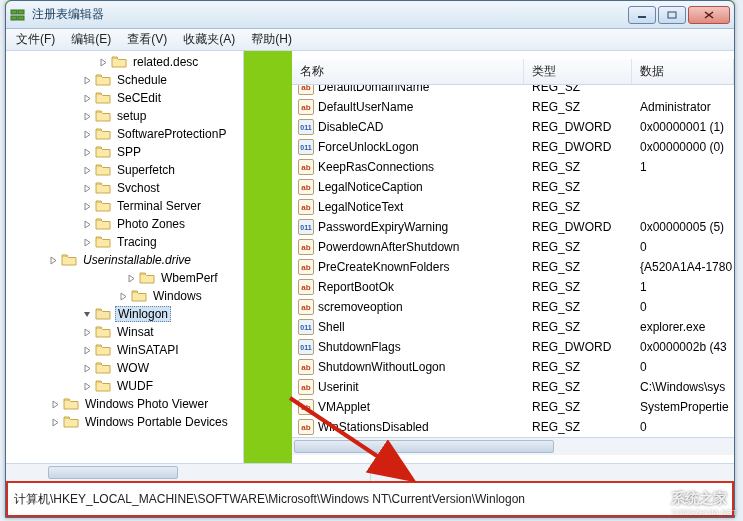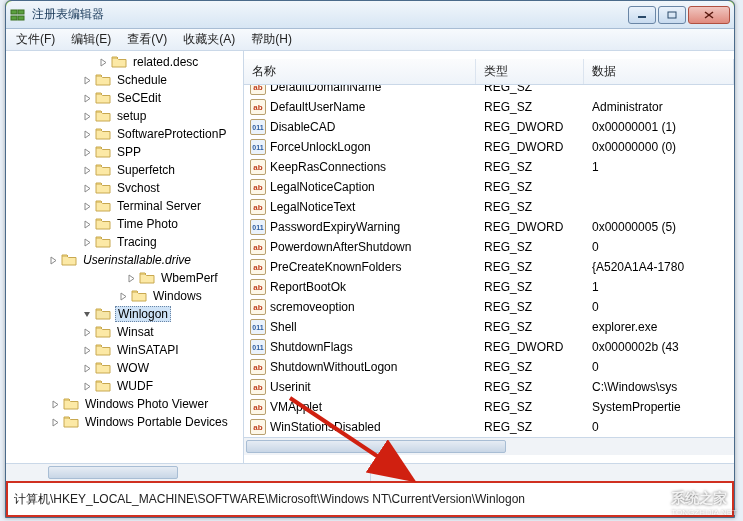--- a/index.html
+++ b/index.html
@@ -9,21 +9,21 @@
 .titlebar { height: 28px; background: linear-gradient(#f1f6fb,#d7e6f4); display: flex; align-items: center; padding: 0 4px; border-radius: 6px 6px 0 0; border-bottom: 1px solid #a8bdd4; }
 .titlebar .app-icon { width: 16px; height: 16px; margin-right: 6px; display: inline-flex; }
 .titlebar .title { color: #1a3a5a; flex: 1; }
 .winbtns { display: flex; gap: 2px; }
 .winbtn { width: 28px; height: 18px; border: 1px solid #6a86a6; border-radius: 3px; background: linear-gradient(#eaf2fb,#c8dbef); display: flex; align-items: center; justify-content: center; color: #2a4a6a; }
 .winbtn.close { width: 42px; background: linear-gradient(#f0c6c0,#e08a7e); border-color: #b05040; color: #5a1a10; }
 
 .menubar { height: 22px; background: linear-gradient(#f7fafd,#e6eef7); border-bottom: 1px solid #cad8e8; display: flex; align-items: center; padding: 0 4px; gap: 4px; }
 .menubar span { padding: 2px 6px; color: #222; cursor: default; }
 
-.body { flex: 1; display: flex; overflow: hidden; }
+.body { flex: 1; display: flex; overflow: hidden; gap: 48px; }
 .tree { width: 238px; border-right: 1px solid #cad8e8; overflow: auto; background: #fff; padding: 2px 0; }
 .tree .row { display: flex; align-items: center; height: 18px; white-space: nowrap; }
 .tree .exp { width: 11px; height: 11px; margin-right: 2px; display: inline-flex; align-items: center; justify-content: center; }
 .tree .exp svg { display: block; }
 .tree .fld { width: 16px; height: 14px; margin-right: 4px; }
 .tree .row.selected .lbl { background: #cfe3f7; border: 1px dotted #6a86a6; padding: 0 2px; }
 .tree .lbl { padding: 0 2px; }
 
 .list { flex: 1; overflow: auto; background: #fff; }
 .lhdr { display: flex; background: linear-gradient(#fbfcfd,#eef3f9); border-bottom: 1px solid #cad8e8; position: sticky; top: 8px; }
@@ -204,21 +204,21 @@
         <div class="row" style="padding-left: 76px;">
           <span class="exp">
             <svg width="9" height="9">
               <path d="M2 1 L7 4.5 L2 8 Z" fill="none" stroke="#8a8a8a"></path>
             </svg>
           </span>
           <span class="fld"><svg viewBox="0 0 16 14">
               <path d="M1 3 L6 3 L7.5 4.5 L15 4.5 L15 12 L1 12 Z" fill="#fce9a6" stroke="#c8a850"></path>
               <path d="M1 3 L1 2 L6 2 L7 3" fill="#f2d878" stroke="#c8a850"></path>
             </svg></span>
-          <span class="lbl">Time Photo</span>
+          <span class="lbl">Photo Zones</span>
         </div>
         <div class="row" style="padding-left: 76px;">
           <span class="exp">
             <svg width="9" height="9">
               <path d="M2 1 L7 4.5 L2 8 Z" fill="none" stroke="#8a8a8a"></path>
             </svg>
           </span>
           <span class="fld"><svg viewBox="0 0 16 14">
               <path d="M1 3 L6 3 L7.5 4.5 L15 4.5 L15 12 L1 12 Z" fill="#fce9a6" stroke="#c8a850"></path>
               <path d="M1 3 L1 2 L6 2 L7 3" fill="#f2d878" stroke="#c8a850"></path>

